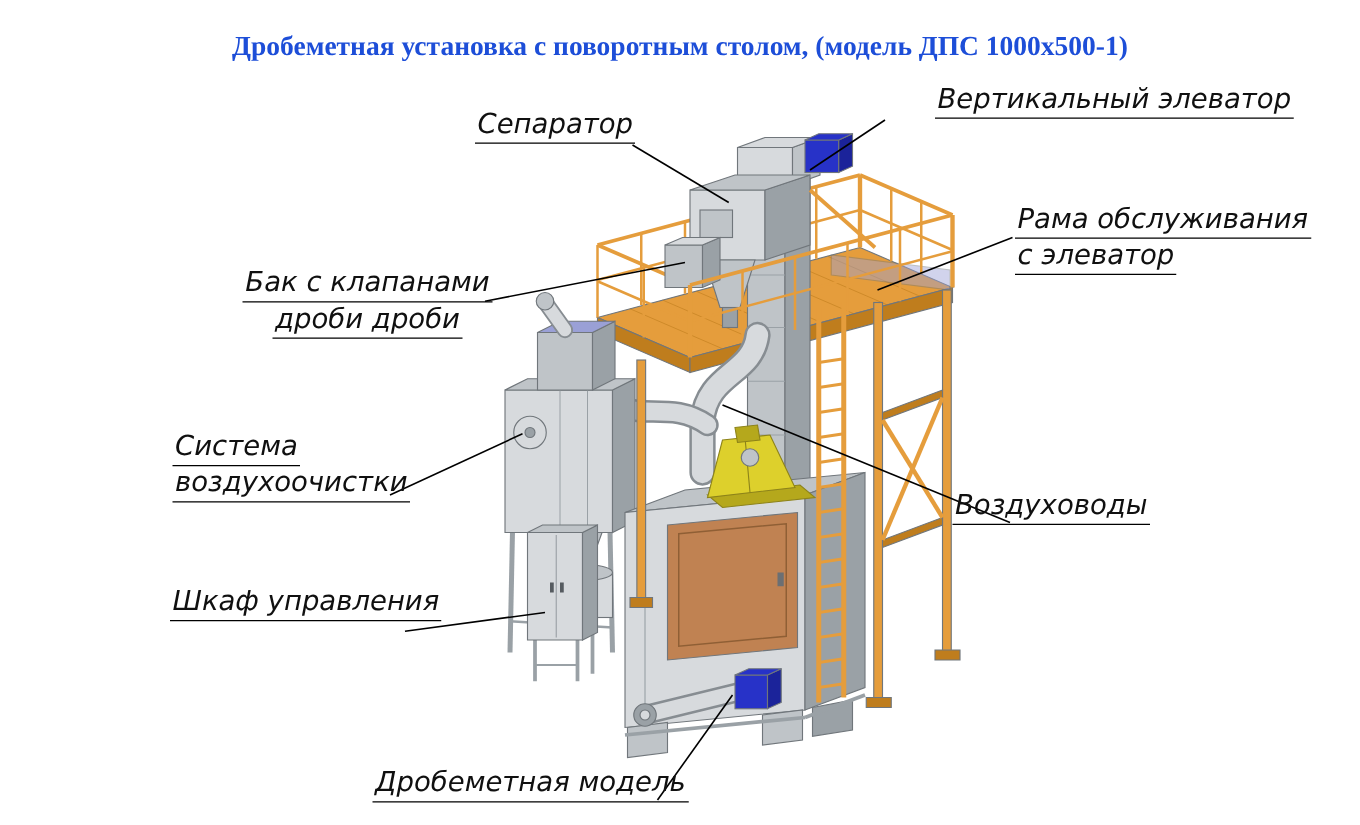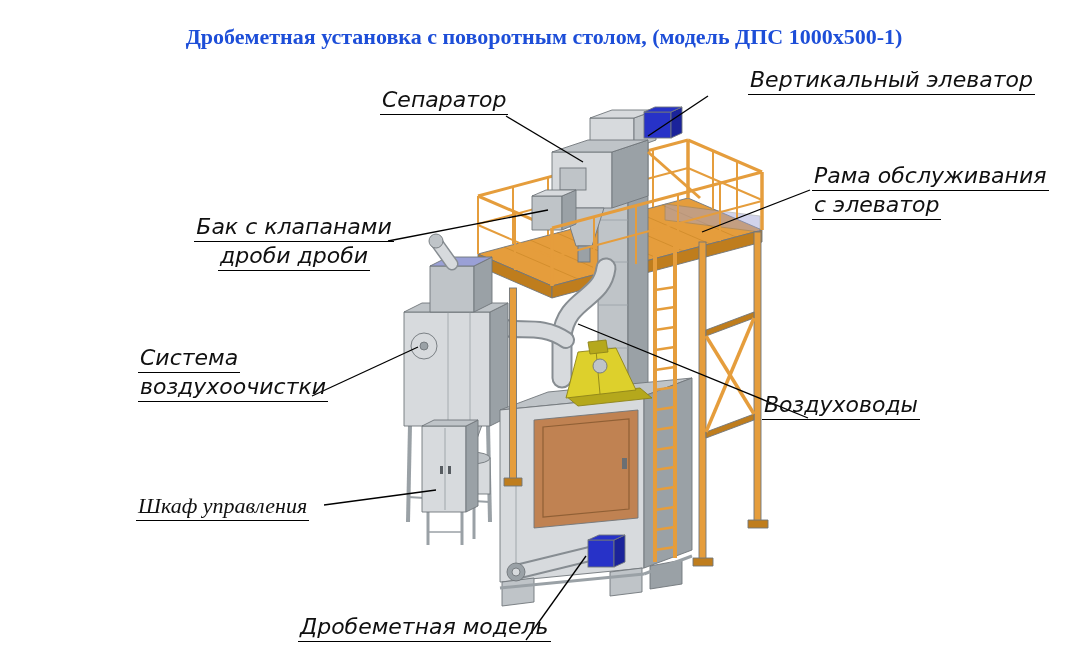--- a/index.html
+++ b/index.html
@@ -275,21 +275,21 @@
 
   <div class="callout" style="left:138px;top:344px;">
     <div class="ln"><span>Система</span></div>
     <div class="ln"><span>воздухоочистки</span></div>
   </div>
 
   <div class="callout" style="left:762px;top:391px;">
     <div class="ln"><span>Воздуховоды</span></div>
   </div>
 
-  <div class="callout" style="left:136px;top:492px;font-family:Liberation Serif, serif;">
+  <div class="callout" style="left:136px;top:468px;">
     <div class="ln"><span>Шкаф управления</span></div>
   </div>
 
   <div class="callout" style="left:298px;top:613px;">
     <div class="ln"><span>Дробеметная модель</span></div>
   </div>
 
 </div>
 
 </body></html>

